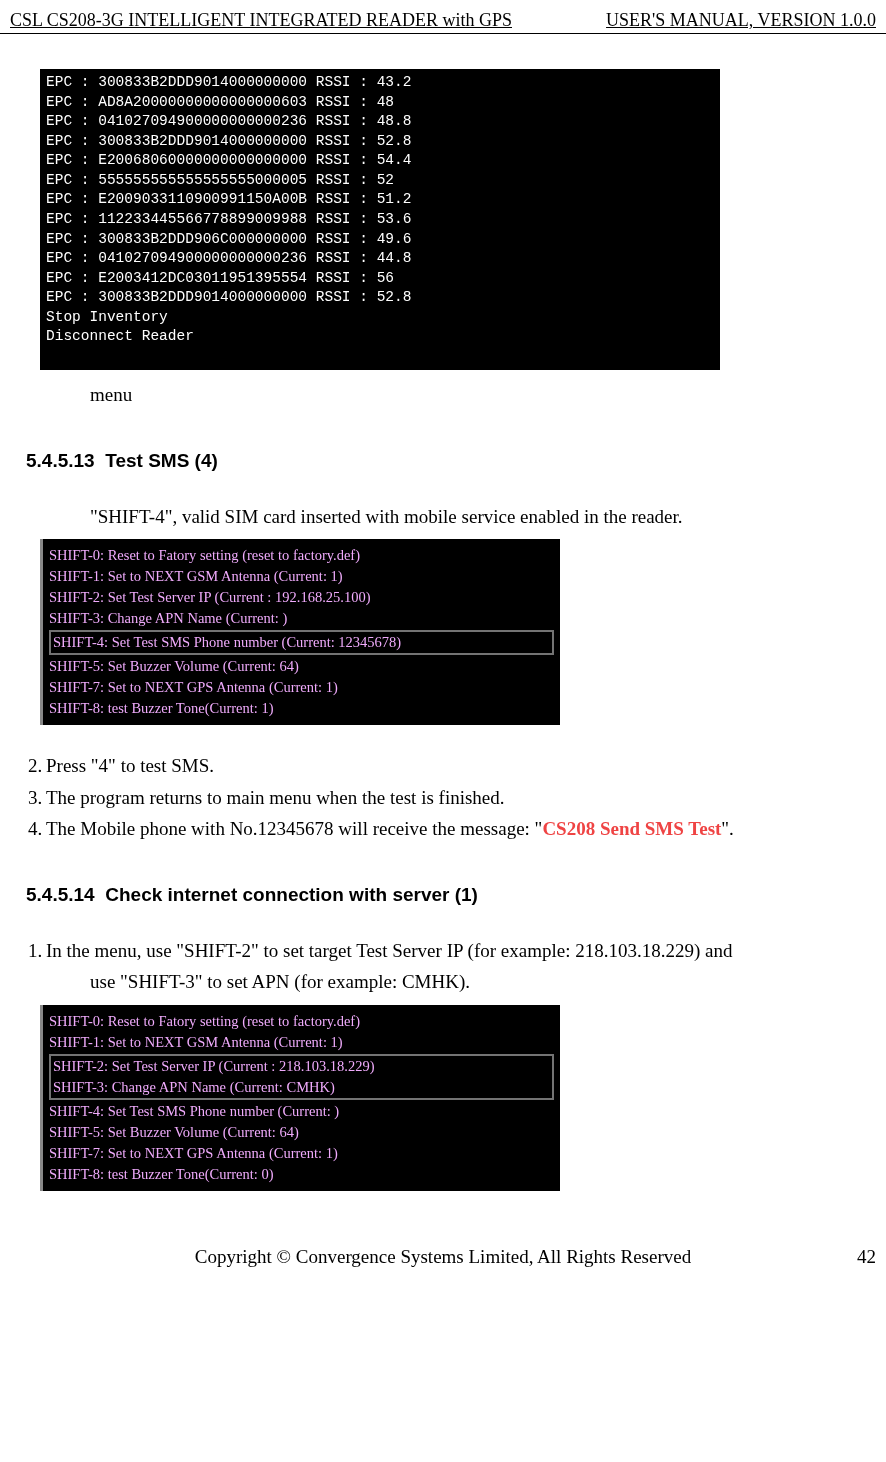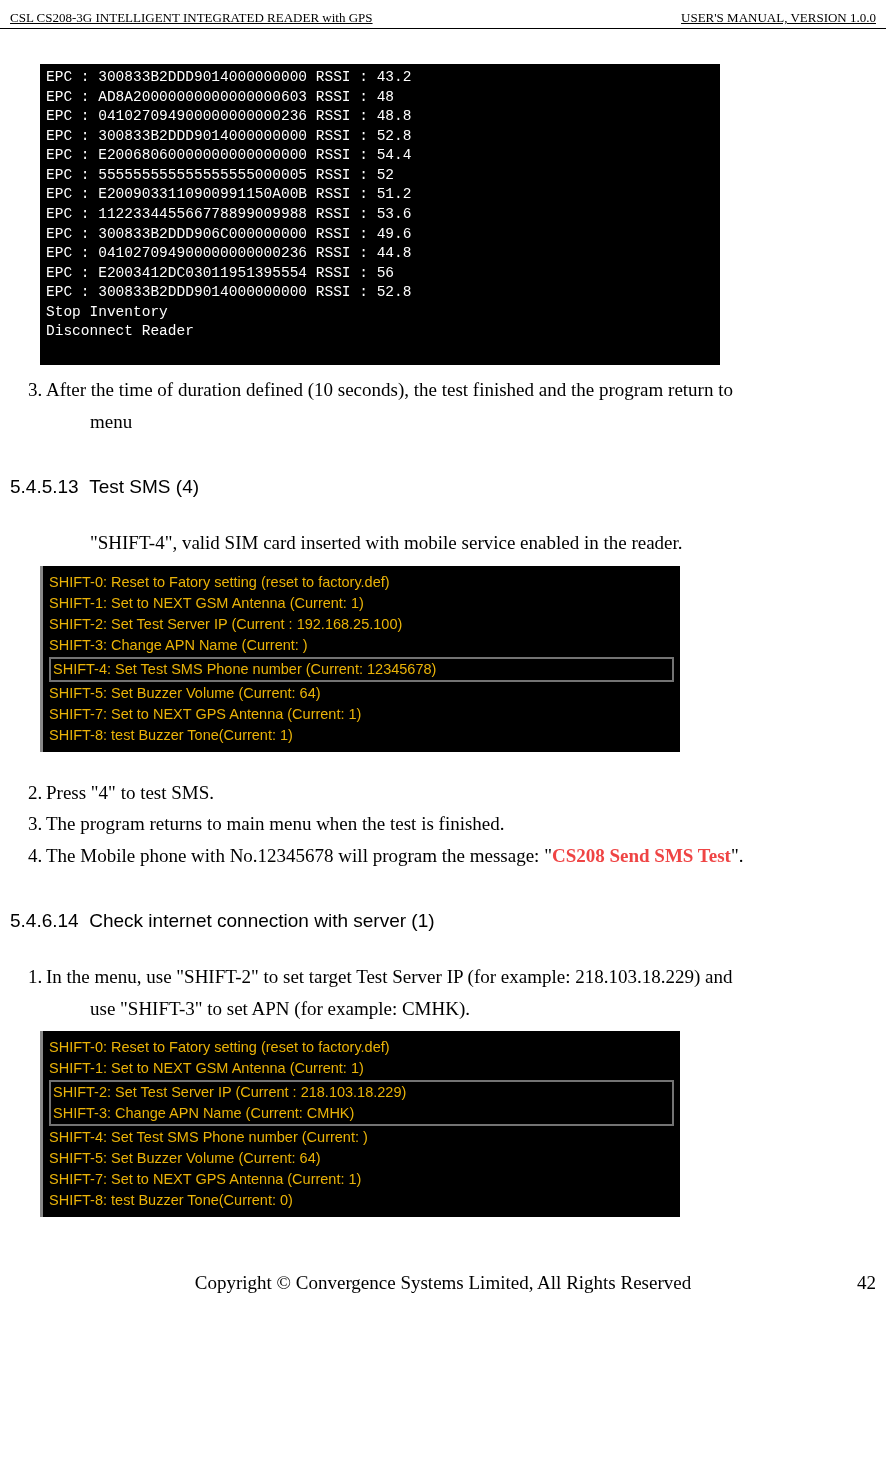--- a/index.html
+++ b/index.html
@@ -11,21 +11,21 @@
   }
   .page {
     width: 886px;
     margin: 0 auto;
     padding: 10px 0 20px;
     box-sizing: border-box;
   }
   .header {
     display: flex;
     justify-content: space-between;
-    font-size: 13px;
+    font-size: 18px;
     padding: 0 10px 2px;
     border-bottom: 1px solid #000;
     text-decoration: underline;
   }
   .content {
     padding: 0 10px;
   }
   .terminal {
     background: #000;
     color: #fff;
@@ -34,27 +34,27 @@
     line-height: 1.35;
     padding: 4px 6px;
     margin: 35px 0 10px 30px;
     width: 680px;
     box-sizing: border-box;
     white-space: pre;
     overflow: hidden;
   }
   .terminal2 {
     background: #000;
-    color: #eab308;
-    font-family: Liberation Sans, sans-serif;
+    color: #f0abfc;
+    font-family: Liberation Serif, serif;
     font-size: 14.5px;
     line-height: 1.45;
     padding: 6px 6px;
     margin: 8px 0 10px 30px;
-    width: 640px;
+    width: 520px;
     box-sizing: border-box;
     white-space: pre;
     overflow: hidden;
     border-left: 3px solid #888;
   }
   .highlight-box {
     border: 2px solid #737373;
     padding: 0 2px;
     margin: 1px 0;
     display: block;
@@ -68,23 +68,23 @@
   }
   .numbered .n {
     display: inline-block;
     width: 18px;
   }
   .numbered-sub {
     margin-left: 80px;
   }
   .heading3 {
     font-family: Arial, Helvetica, sans-serif;
-    font-weight: normal;
+    font-weight: bold;
     font-size: 19px;
-    margin: 40px 0 30px 0;
+    margin: 40px 0 30px 16px;
   }
   .red-bold {
     color: #ef4444;
     font-weight: bold;
   }
   .footer {
     display: flex;
     justify-content: space-between;
     align-items: baseline;
     font-size: 19px;
@@ -123,21 +123,20 @@
 EPC : 300833B2DDD906C000000000 RSSI : 49.6
 EPC : 041027094900000000000236 RSSI : 44.8
 EPC : E2003412DC03011951395554 RSSI : 56
 EPC : 300833B2DDD9014000000000 RSSI : 52.8
 Stop Inventory
 Disconnect Reader
 
 </div>
 
     <div class="body-text">
-      <div class="numbered"><span class="n">3.</span><span>After the time of duration defined (10 seconds), the test finished and the program return to</span></div>
       <div class="numbered-sub"><span>menu</span></div>
     </div>
 
     <div class="heading3">
       <span>5.4.5.13</span>&nbsp;&nbsp;<span>Test SMS (4)</span>
     </div>
 
     <div class="body-text">
       <div class="numbered-sub"><span>"SHIFT-4", valid SIM card inserted with mobile service enabled in the reader.</span></div>
     </div>
@@ -147,25 +146,25 @@
 SHIFT-2: Set Test Server IP (Current : 192.168.25.100)
 SHIFT-3: Change APN Name (Current: )
 <span class="highlight-box">SHIFT-4: Set Test SMS Phone number (Current: 12345678)</span>SHIFT-5: Set Buzzer Volume (Current: 64)
 SHIFT-7: Set to NEXT GPS Antenna (Current: 1)
 SHIFT-8: test Buzzer Tone(Current: 1)
 </div>
 
     <div class="body-text" style="margin-top:26px;">
       <div class="numbered"><span class="n">2.</span><span>Press "4" to test SMS.</span></div>
       <div class="numbered"><span class="n">3.</span><span>The program returns to main menu when the test is finished.</span></div>
-      <div class="numbered"><span class="n">4.</span><span>The Mobile phone with No.12345678 will program the message: "</span><span class="red-bold">CS208 Send SMS Test</span><span>".</span></div>
+      <div class="numbered"><span class="n">4.</span><span>The Mobile phone with No.12345678 will receive the message: "</span><span class="red-bold">CS208 Send SMS Test</span><span>".</span></div>
     </div>
 
     <div class="heading3">
-      <span>5.4.6.14</span>&nbsp;&nbsp;<span>Check internet connection with server (1)</span>
+      <span>5.4.5.14</span>&nbsp;&nbsp;<span>Check internet connection with server (1)</span>
     </div>
 
     <div class="body-text">
       <div class="numbered"><span class="n">1.</span><span>In the menu, use "SHIFT-2" to set target Test Server IP (for example: 218.103.18.229) and</span></div>
       <div class="numbered-sub"><span>use "SHIFT-3" to set APN (for example: CMHK).</span></div>
     </div>
 
     <div class="terminal2" id="term3">SHIFT-0: Reset to Fatory setting (reset to factory.def)
 SHIFT-1: Set to NEXT GSM Antenna (Current: 1)
 <span class="highlight-box">SHIFT-2: Set Test Server IP (Current : 218.103.18.229)

